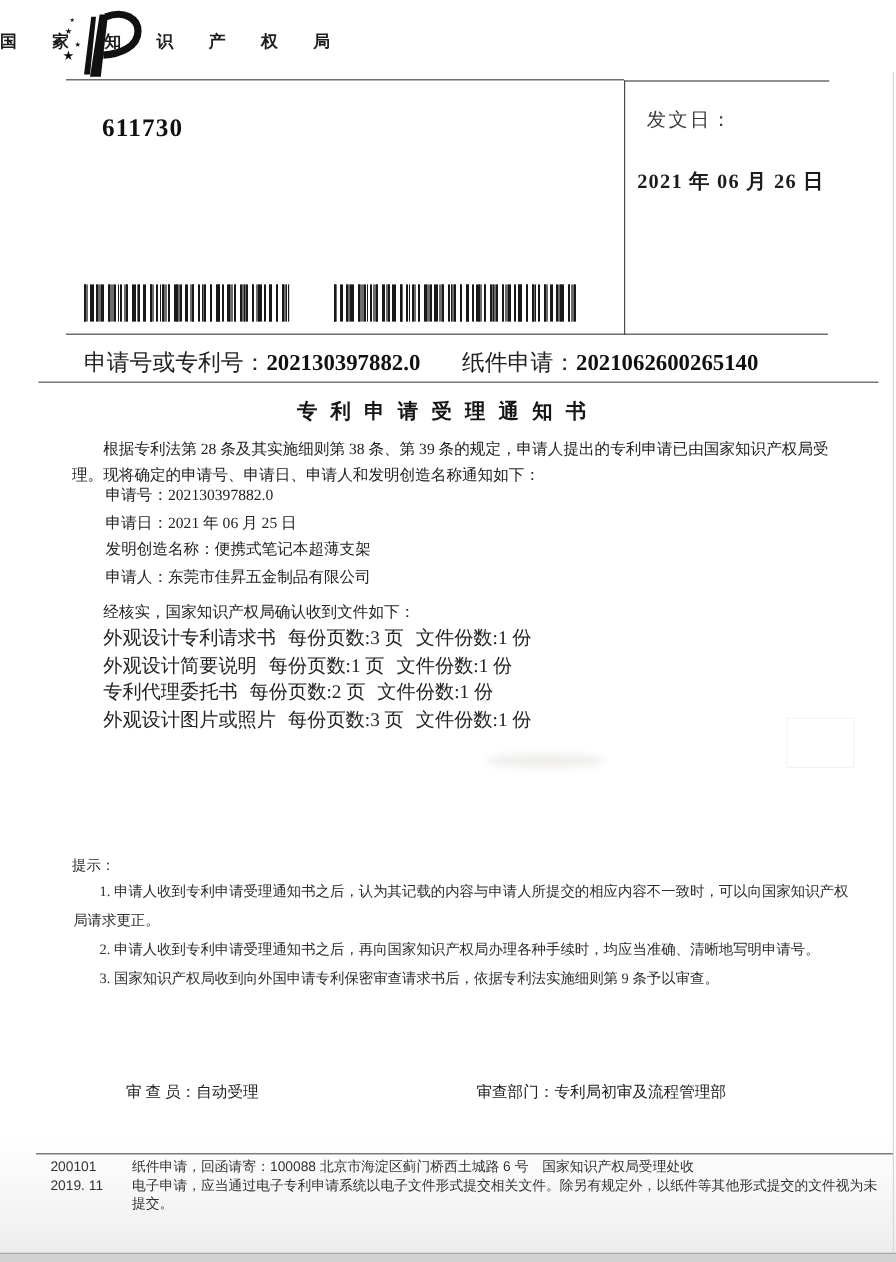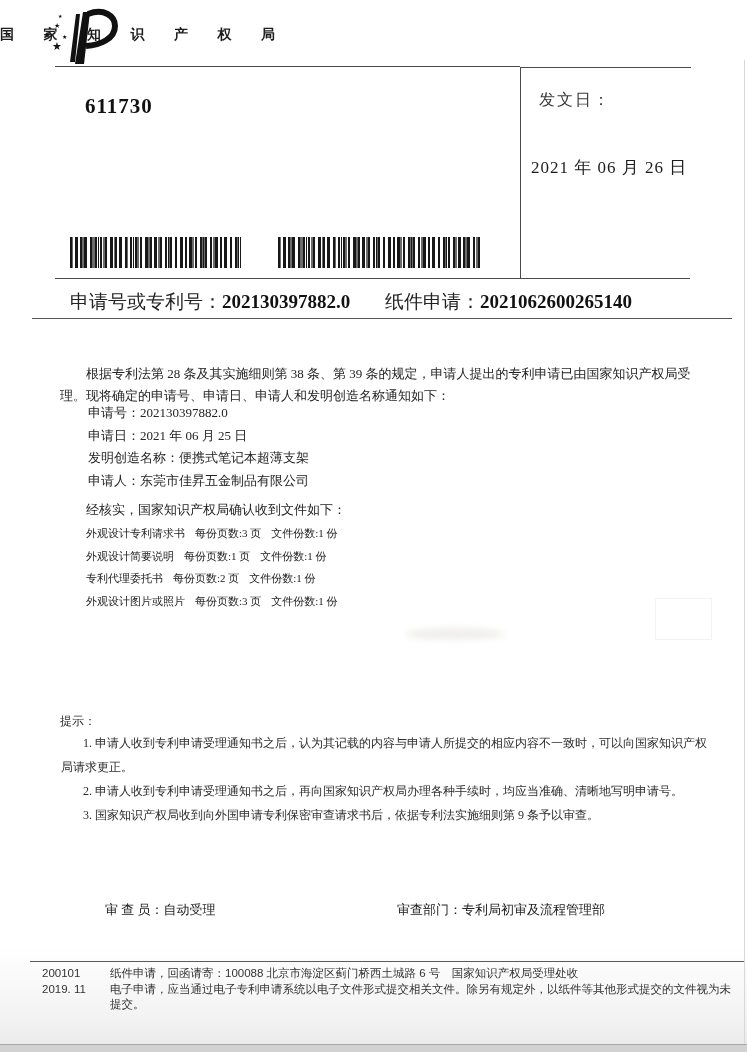--- a/index.html
+++ b/index.html
@@ -20,21 +20,21 @@
     font-size:14px;font-weight:600;letter-spacing:13px;color:#1d1d1d;
   }
   .header-rule{top:66px;left:55px;width:465px;height:1px;background:#4a4a4a;}
 
   
   .date-box{
     left:520px;top:67px;width:170px;height:211px;
     border-left:1px solid #4a4a4a;border-top:1px solid #4a4a4a;
   }
   .date-label{position:absolute;top:22px;left:18px;font-size:16px;color:#3a3a3a;letter-spacing:2px;}
-  .date-value{position:absolute;top:88px;left:10px;font-size:17px;font-weight:400;color:#1c1c1c;letter-spacing:1px;}
+  .date-value{position:absolute;top:72px;left:10px;font-size:17px;font-weight:700;color:#1c1c1c;letter-spacing:1px;}
 
   
   .postal-code{top:94px;left:85px;font-size:21px;font-weight:700;letter-spacing:1px;color:#111;}
   .address{top:127px;left:58px;width:452px;text-align:center;font-size:13.5px;line-height:21px;color:#222;}
   .agency-line{margin-top:1px;}
 
   
   .barcode{
     top:237px;height:31px;
     background-image:
@@ -54,21 +54,21 @@
   
   .notice-title{
     top:331px;left:0;width:100%;text-align:center;
     font-size:17px;font-weight:700;letter-spacing:11px;color:#161616;
   }
 
   .intro{top:363px;left:60px;width:634px;font-size:13px;line-height:22px;text-indent:2em;color:#232323;}
   .fields{top:402px;left:88px;font-size:13px;line-height:22.6px;color:#232323;}
   .fields div{white-space:nowrap;}
   .confirm{top:501px;left:86px;font-size:13px;color:#232323;}
-  .docs{top:522px;left:86px;font-size:11px;line-height:22.6px;color:#232323;}
+  .docs{top:522px;left:86px;font-size:16px;line-height:22.6px;color:#232323;}
   .docs span{margin-right:10px;}
 
   
   .tips-label{top:713px;left:60px;font-size:12px;color:#2c2c2c;}
   .tips{top:731px;left:61px;width:646px;font-size:12px;line-height:24px;color:#2c2c2c;}
   .tips p{margin:0;text-indent:22px;}
 
   
   .signoff{top:901px;left:105px;width:600px;font-size:13px;color:#222;}
   .dept{position:absolute;left:292px;top:0;}
@@ -118,20 +118,21 @@
 
   <div class="abs rule-a"></div>
 
   <div class="abs ref-line">
     <span>申请号或专利号：</span><span class="num">202130397882.0</span>
     <span class="ref-serial"><span>纸件申请：</span><span class="num">2021062600265140</span></span>
   </div>
 
   <div class="abs rule-b"></div>
 
+  <div class="abs notice-title">专利申请受理通知书</div>
   <div class="abs intro">根据专利法第 28 条及其实施细则第 38 条、第 39 条的规定，申请人提出的专利申请已由国家知识产权局受理。现将确定的申请号、申请日、申请人和发明创造名称通知如下：</div>
 
   <div class="abs fields">
     <div><span>申请号：</span><span>202130397882.0</span></div>
     <div><span>申请日：</span><span>2021 年 06 月 25 日</span></div>
     <div><span>发明创造名称：</span><span>便携式笔记本超薄支架</span></div>
     <div><span>申请人：</span><span>东莞市佳昇五金制品有限公司</span></div>
   </div>
 
   <div class="abs confirm">经核实，国家知识产权局确认收到文件如下：</div>

